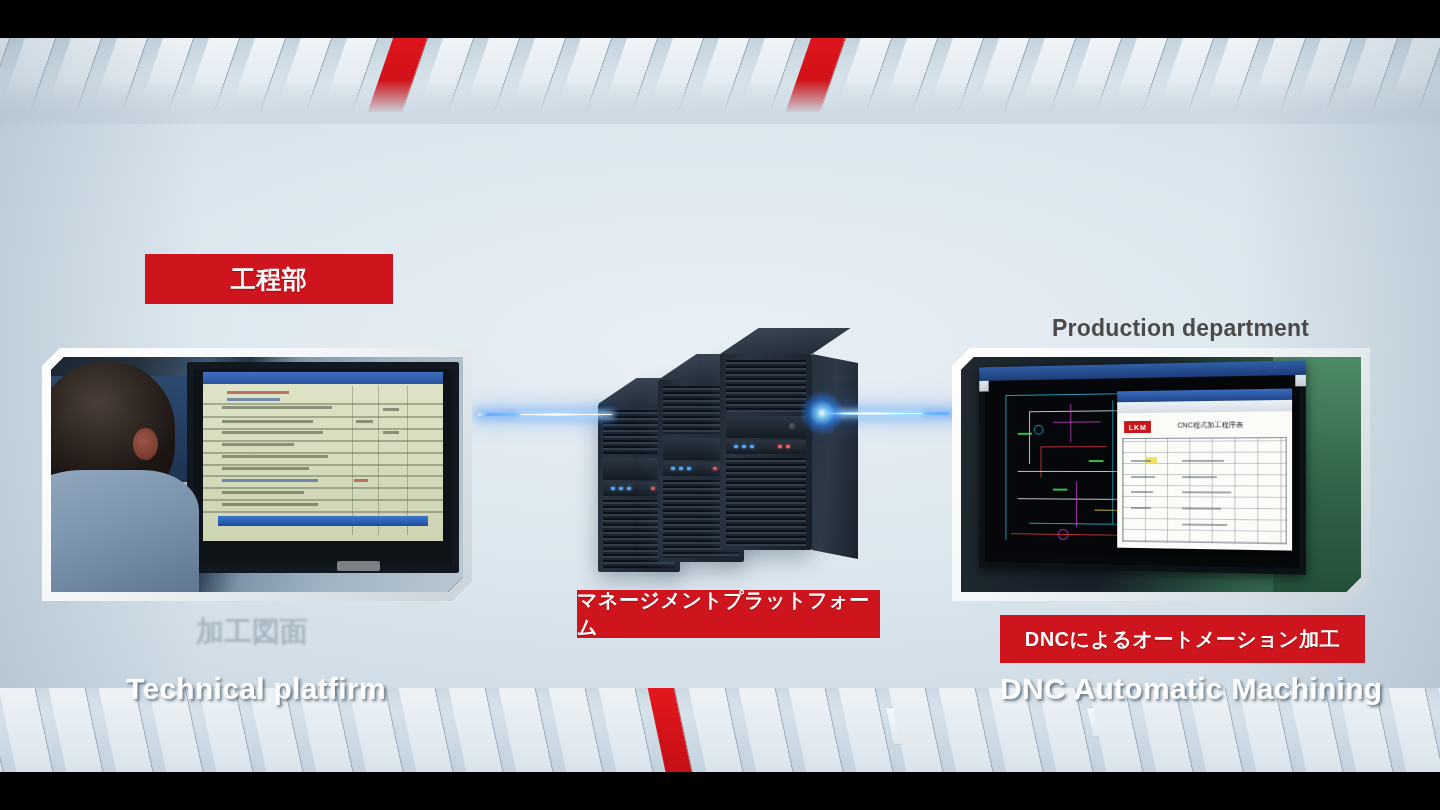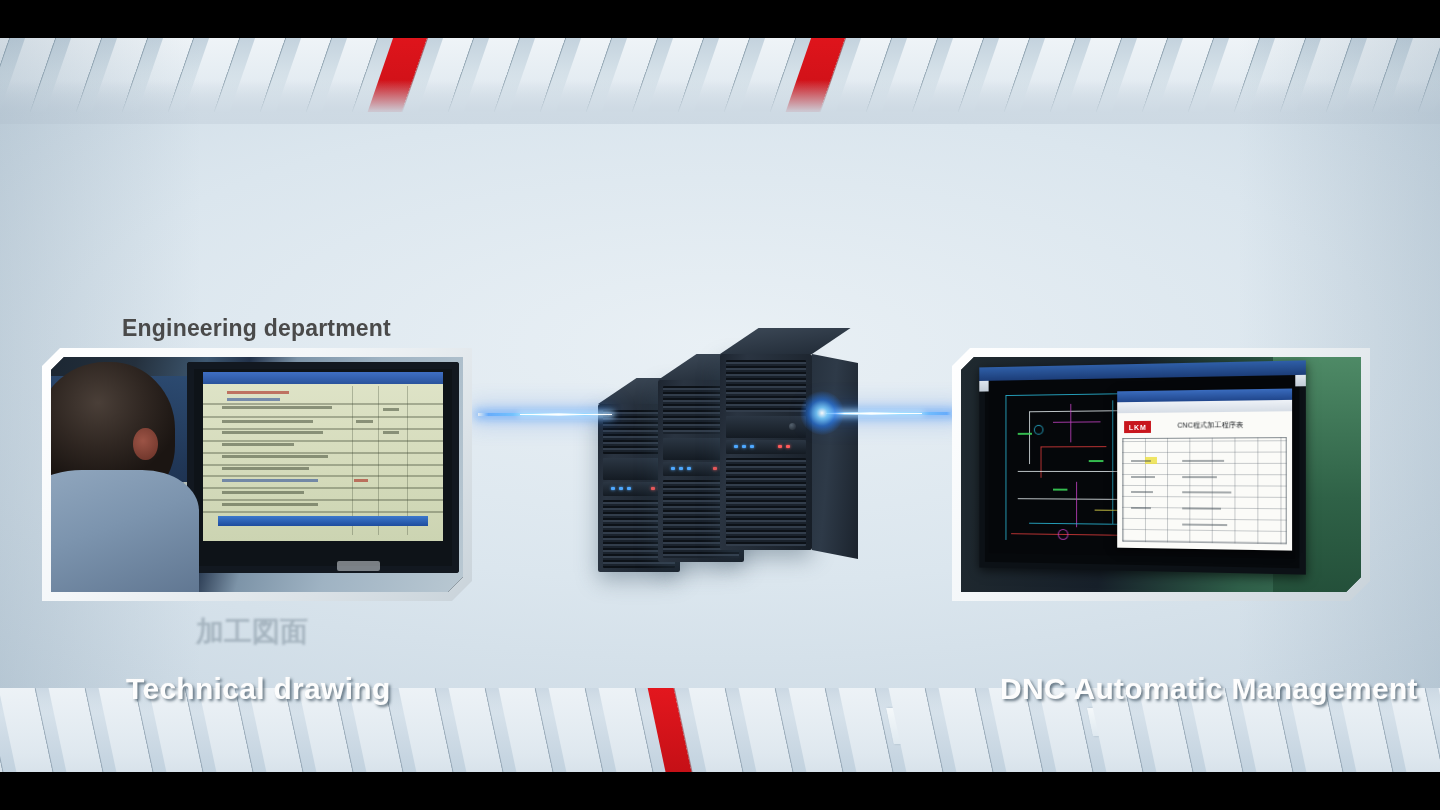--- a/index.html
+++ b/index.html
@@ -435,21 +435,21 @@
       <div class="fslat" style="left: 1160px;"></div>
       <div class="fslat" style="left: 1210px;"></div>
       <div class="fslat" style="left: 1260px;"></div>
       <div class="fslat" style="left: 1310px;"></div>
       <div class="fslat" style="left: 1360px;"></div>
       <div class="fslat" style="left: 1410px;"></div>
       <div class="fslat" style="left: 1460px;"></div>
       <div class="fslat" style="left: 1510px;"></div>
     </div>
 
-  <div class="cap-dark" style="left:122px; top:277px;">Engineering department</div>
+  <div class="chip" style="left:145px; top:216px; width:248px; height:50px; font-size:25px;">工程部</div>
 
   <div class="frame" style="left:42px; top:310px; width:430px; height:253px;">
     <div class="inner">
       <div class="ph-bg-left"></div>
       <div class="ph-left-shelf"></div>
       <div class="ph-left-kbgrid"></div>
       <div class="ph-left-mon">
         <div class="ph-left-screen">
           <div class="tbar"></div>
           <div class="vline" style="left:62%"></div>
@@ -484,21 +484,21 @@
         </div>
         <div class="ph-left-dell"></div>
       </div>
       <div class="ph-left-head"></div>
       <div class="ph-left-ear"></div>
       <div class="ph-left-body"></div>
     </div>
   </div>
 
   <div class="ghost" style="left:196px; top:575px;">加工図面</div>
-  <div class="cap-light" style="left:126px; top:634px;">Technical drawing</div>
+  <div class="cap-light" style="left:126px; top:634px;">Technical platfirm</div>
 
   <div id="servers" style="left:590px; top:312px; width:270px; height:230px;">
 
     <div class="tower" style="left:130px; top:4px; width:92px; height:196px; z-index:3;">
       <div class="top"></div>
       <div class="side"></div>
       <div class="slats" style="top:6px; height:52px;"></div>
       <div class="panel" style="top:62px;">
         <div class="knob" style="right:10px; top:7px;"></div>
       </div>
@@ -544,21 +544,23 @@
       <div class="slats" style="top:96px; height:68px;"></div>
     </div>
   </div>
 
   <div class="beam" style="left:478px; top:375px; width:130px;"></div>
   <div class="beam-core" style="left:520px; top:376px; width:92px;"></div>
   <div class="beam rev" style="left:818px; top:374px; width:140px;"></div>
   <div class="beam-core" style="left:826px; top:375px; width:96px;"></div>
   <div class="spark" style="left:800px; top:353px;"></div>
 
-
+  <div class="chip" style="left:577px; top:552px; width:303px; height:48px; font-size:20px;">マネージメントプラットフォーム</div>
+
+  <div class="cap-dark" style="left:1052px; top:277px;">Production department</div>
 
   <div class="frame" style="left:952px; top:310px; width:418px; height:253px;">
     <div class="inner">
       <div class="ph-bg-right"></div>
       <div class="ph-right-greenwall"></div>
       <div class="ph-right-mon">
         <div class="cad-tb"></div>
         <div class="cad-tb2"></div>
         <div class="ph-right-cad">
           <div class="cadline" style="left:6%;  top:8%;  width:1px; height:84%;"></div>
@@ -598,15 +600,16 @@
           <div class="doc-cell" style="left:8%;  top:64%; width:13%;"></div>
           <div class="doc-cell" style="left:38%; top:64%; width:28%;"></div>
           <div class="doc-cell" style="left:8%;  top:74%; width:12%;"></div>
           <div class="doc-cell" style="left:38%; top:74%; width:22%;"></div>
           <div class="doc-cell" style="left:38%; top:84%; width:26%;"></div>
         </div>
       </div>
     </div>
   </div>
 
-  <div class="cap-light" style="left:1000px; top:634px;">DNC Automatic Management</div>
+  <div class="chip" style="left:1000px; top:577px; width:365px; height:48px; font-size:20px;">DNCによるオートメーション加工</div>
+  <div class="cap-light" style="left:1000px; top:634px;">DNC Automatic Machining</div>
 
 </div>
 
 </body></html>

